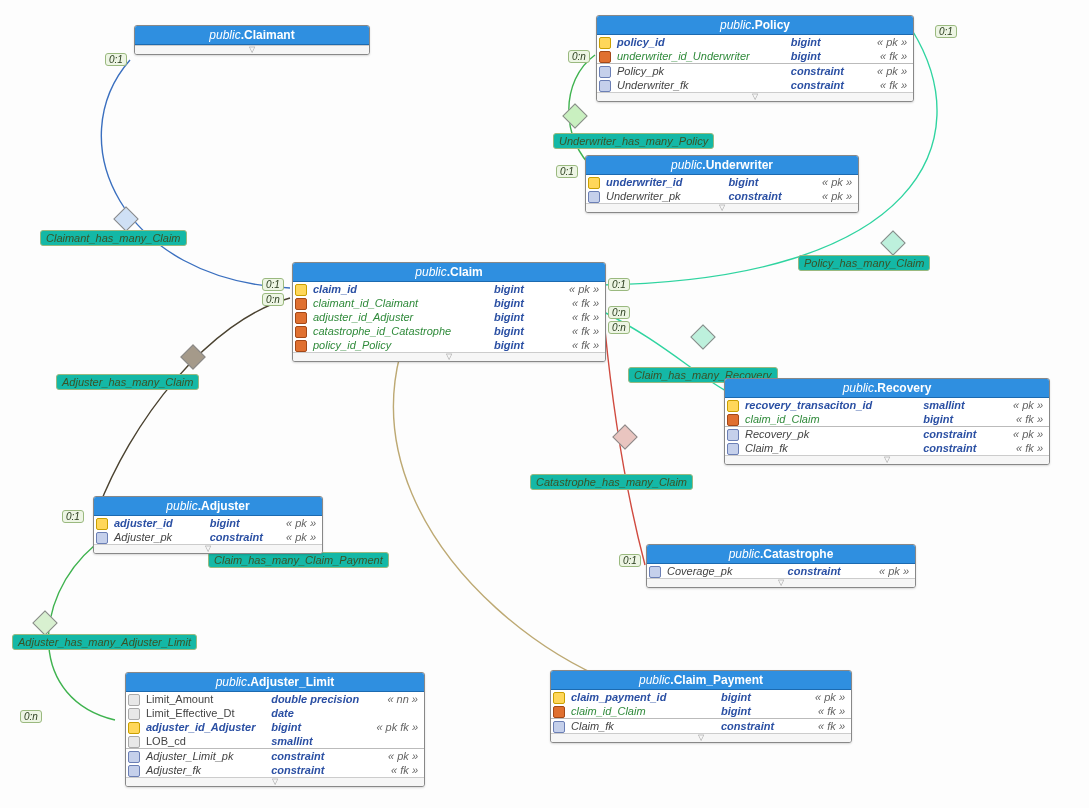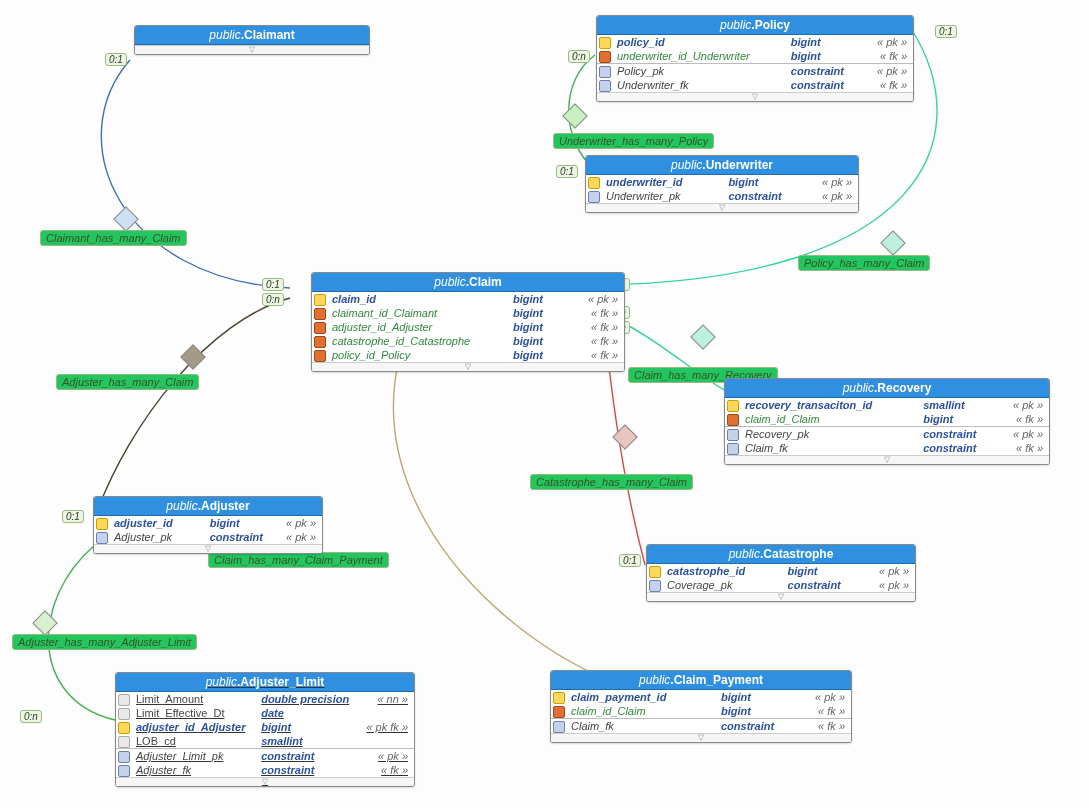--- a/index.html
+++ b/index.html
@@ -52,21 +52,21 @@
   .collapse-handle { text-align: center; color:#999; font-size:8px; padding:0; line-height:8px; background:#f6f6f6; border-top:1px solid #ccc;}
   
   .ic { display:inline-block; width:10px; height:10px; border-radius:2px; vertical-align:middle;}
   .ic-pk { background:#ffd75a; border:1px solid #caa000;}
   .ic-fk { background:#e07030; border:1px solid #a34818;}
   .ic-cn { background:#c5d0eb; border:1px solid #6b7fb5;}
   .ic-at { background:#e8e8e8; border:1px solid #aaa;}
   
   .rel-label {
     position:absolute;
-    background:#22c55e;
+    background:#14b8a6;
     border:1px solid #9ab97f;
     border-radius:3px;
     padding:1px 5px;
     font-size:11px;
     font-style: italic;
     color:#3a5227;
     z-index:8;
     white-space: nowrap;
   }
   .card {
@@ -222,21 +222,21 @@
           <td class="icon"><span class="ic ic-cn"></span></td>
       <td class="colname">Underwriter_pk</td>
       <td class="coltype">constraint</td>
       <td class="coltag">« pk »</td>
         </tr>
   </tbody>
     </table>
   <div class="collapse-handle">▽</div>
 </div>
 
-<div class="entity" style="left:292px; top:272px; width:312px;margin-left:19px;">
+<div class="entity" style="left:292px; top:262px; width:312px;">
   <div class="title">
     <span class="schema">public</span>.<span>Claim</span>
   </div>
   <table>
       <colgroup>
         <col style="width:16px">
         <col style="width:58%">
         <col style="width:20%">
         <col>
       </colgroup>
@@ -361,26 +361,20 @@
     <span class="schema">public</span>.<span>Catastrophe</span>
   </div>
   <table>
       <colgroup>
         <col style="width:16px">
         <col style="width:45%">
         <col style="width:30%">
         <col>
       </colgroup>
     <tbody>
-        <tr class="pk">
-          <td class="icon"><span class="ic ic-pk"></span></td>
-      <td class="colname">catastrophe_id</td>
-      <td class="coltype">bigint</td>
-      <td class="coltag">« pk »</td>
-        </tr>
     <tr class="cn">
           <td class="icon"><span class="ic ic-cn"></span></td>
       <td class="colname">Coverage_pk</td>
       <td class="coltype">constraint</td>
       <td class="coltag">« pk »</td>
         </tr>
   </tbody>
     </table>
   <div class="collapse-handle">▽</div>
 </div>
@@ -423,21 +417,21 @@
           <td class="icon"><span class="ic ic-cn"></span></td>
       <td class="colname">Claim_fk</td>
       <td class="coltype">constraint</td>
       <td class="coltag">« fk »</td>
         </tr>
   </tbody>
     </table>
   <div class="collapse-handle">▽</div>
 </div>
 
-<div class="entity" style="left:115px; top:672px; width:298px;text-decoration:underline;">
+<div class="entity" style="left:125px; top:672px; width:298px;">
   <div class="title">
     <span class="schema">public</span>.<span>Adjuster_Limit</span>
   </div>
   <table>
       <colgroup>
         <col style="width:16px">
         <col style="width:42%">
         <col style="width:35%">
         <col>
       </colgroup>

